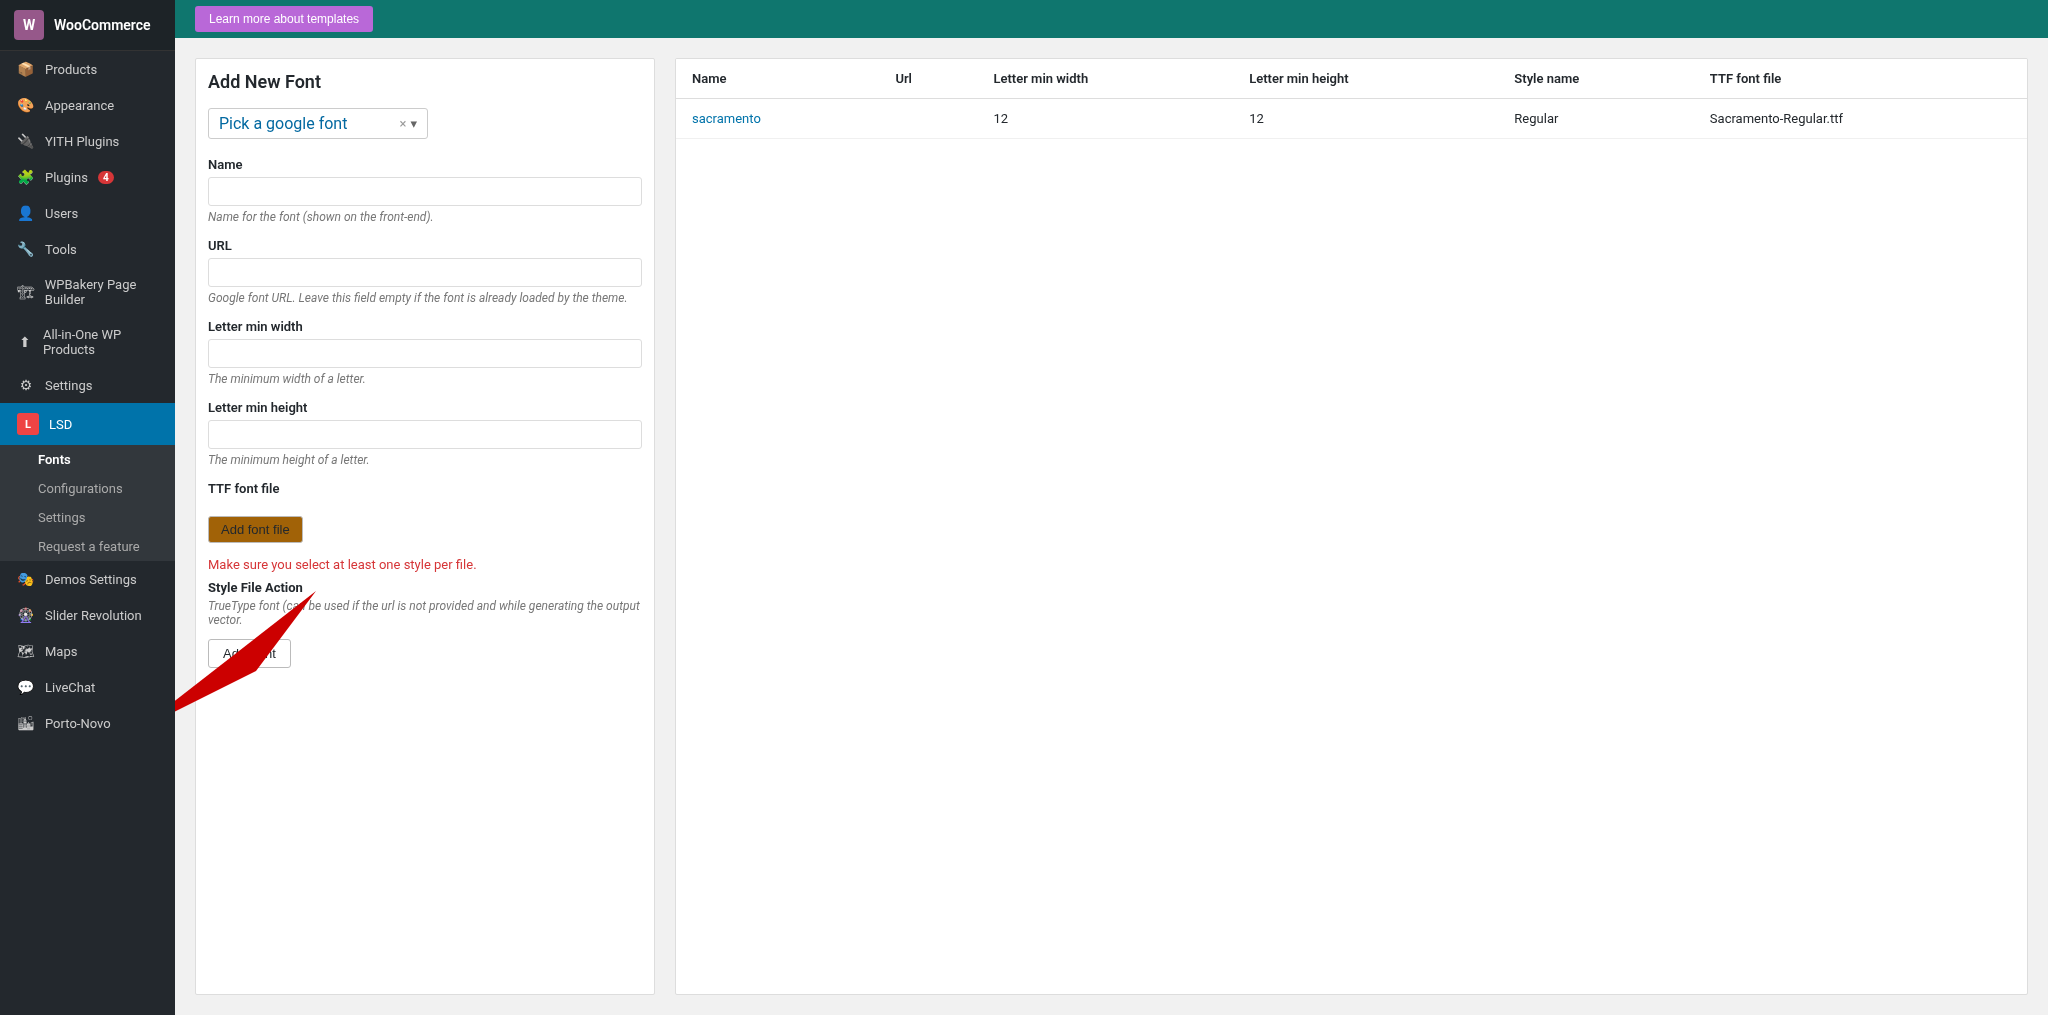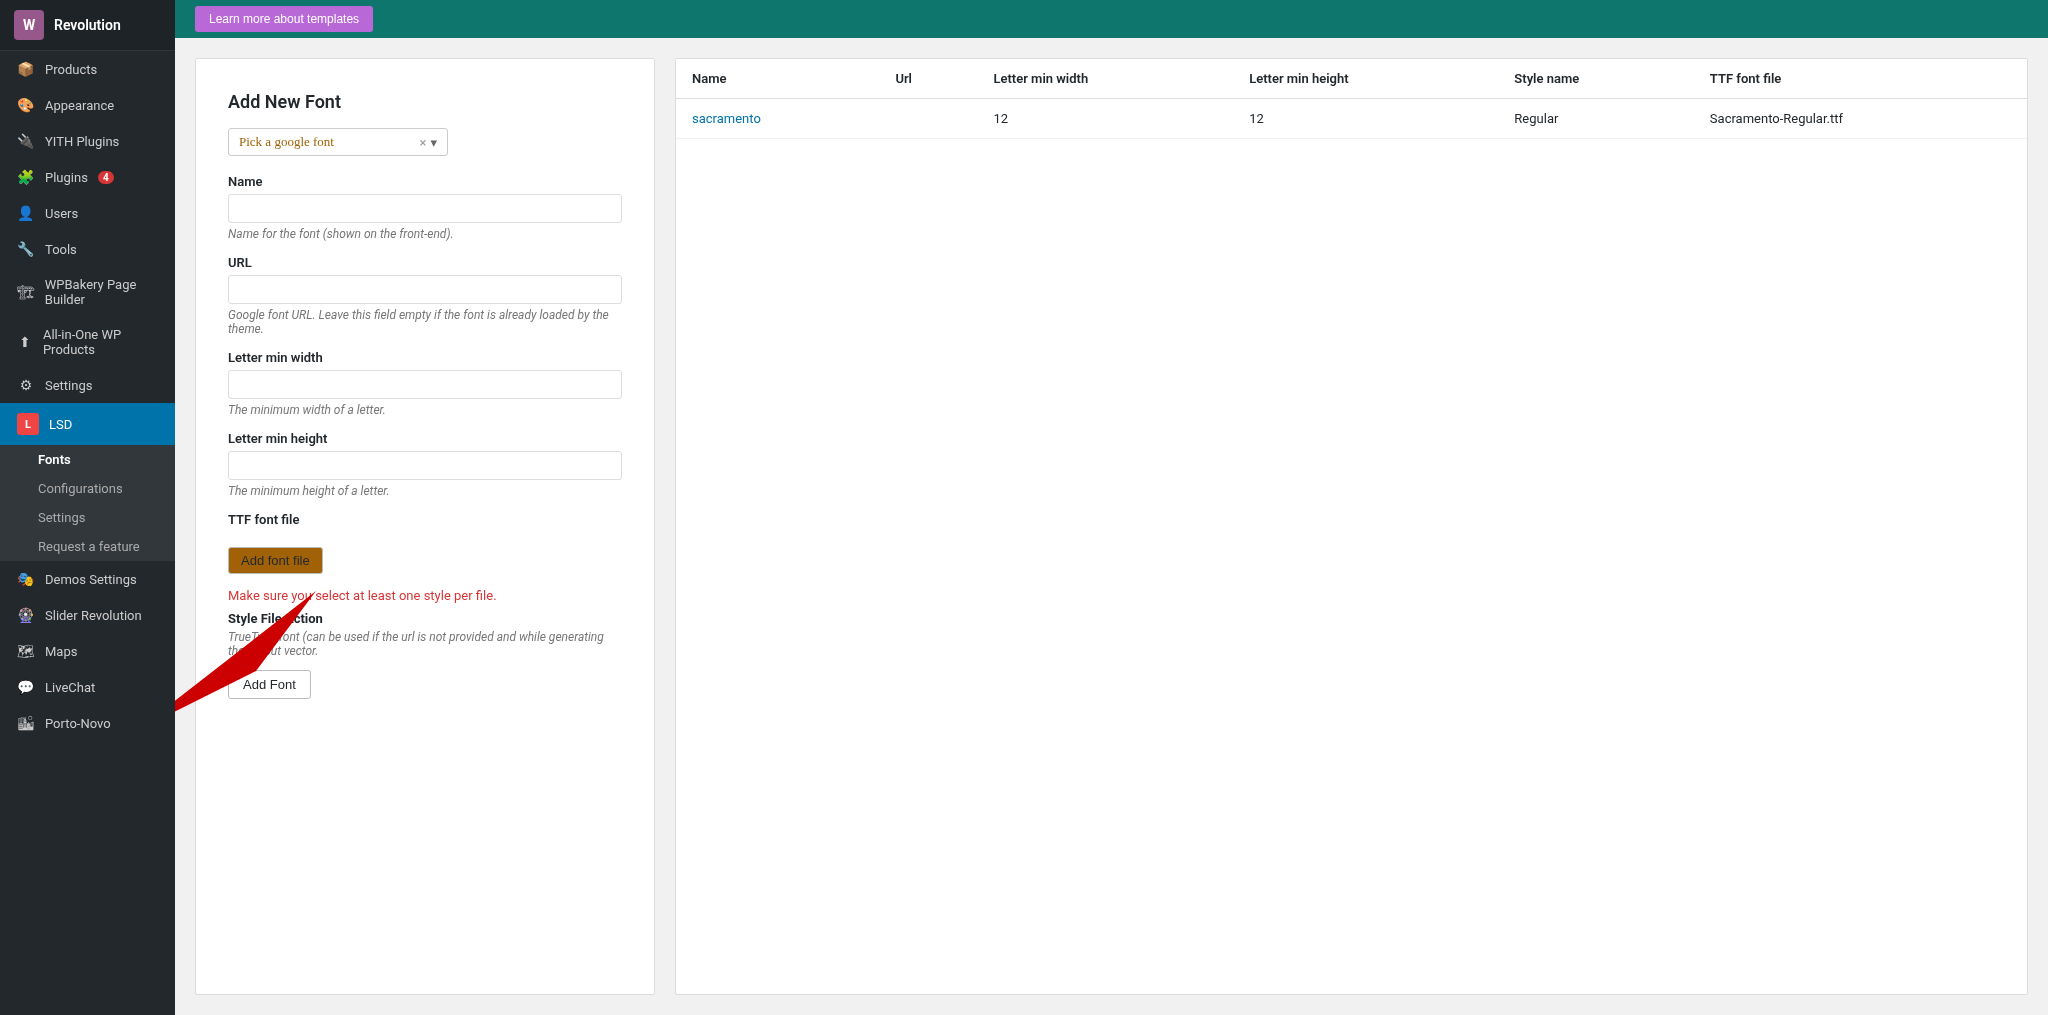--- a/index.html
+++ b/index.html
@@ -89,21 +89,21 @@
       flex: 1;
       overflow-y: auto;
       padding: 20px;
       display: flex;
       gap: 20px;
     }
 
     
     .add-font-panel {
       background: white;
-      padding: 32px;
+      padding: 12px;
       flex: 0 0 460px;
       max-width: 460px;
       border: 1px solid #ddd;
       border-radius: 2px;
       position: relative;
     }
     .panel-title {
       font-size: 18px;
       font-weight: 600;
       color: #23282d;
@@ -116,21 +116,21 @@
       align-items: center;
       border: 1px solid #ccc;
       border-radius: 3px;
       background: white;
       padding: 5px 10px;
       width: 220px;
       justify-content: space-between;
       cursor: pointer;
       margin-bottom: 18px;
     }
-    .google-font-select-text { color: #a16207; font-size: 13px; flex: 1; font-family: Liberation Serif, serif; }
+    .google-font-select-text { color: #0369a1; font-size: 16px; flex: 1; }
     .google-font-select-clear { color: #999; margin-right: 4px; cursor: pointer; }
     .google-font-select-arrow { color: #666; }
 
     .form-group { margin-bottom: 14px; }
     .form-label { font-weight: 600; color: #23282d; margin-bottom: 5px; display: block; font-size: 13px; }
     .form-input {
       width: 100%;
       border: 1px solid #ddd;
       border-radius: 3px;
       padding: 6px 8px;
@@ -203,21 +203,21 @@
       display: flex; align-items: center; justify-content: center;
       color: white; font-weight: bold; font-size: 11px;
     }
   </style>
 </head>
 <body>
 
 <div id="sidebar">
   <div class="sidebar-logo">
     <div class="sidebar-logo-icon">W</div>
-    <span class="sidebar-logo-text">Revolution</span>
+    <span class="sidebar-logo-text">WooCommerce</span>
   </div>
 
   <div class="sidebar-item">
     <span class="sidebar-item-icon">📦</span>
     <span>Products</span>
   </div>
 
   <div class="sidebar-item">
     <span class="sidebar-item-icon">🎨</span>
     <span>Appearance</span>

